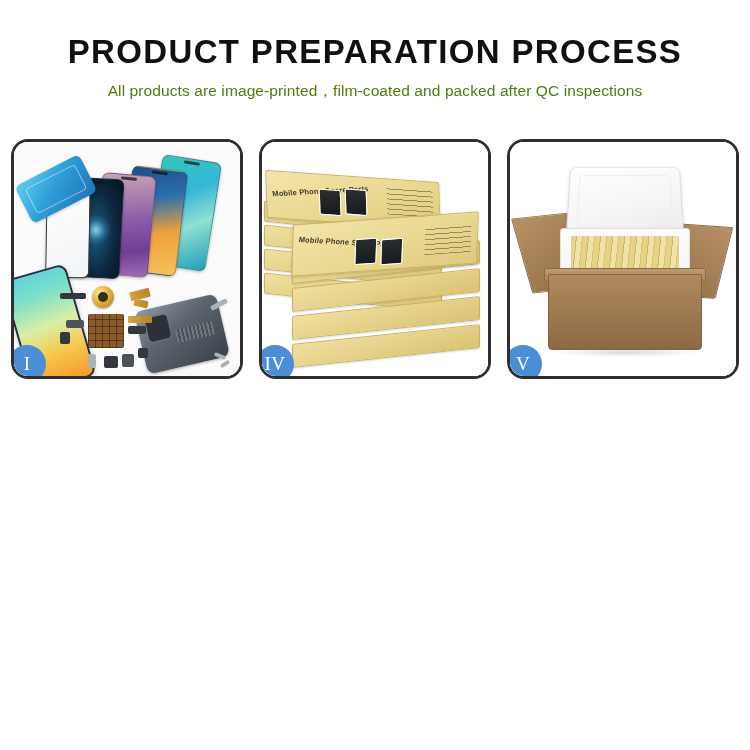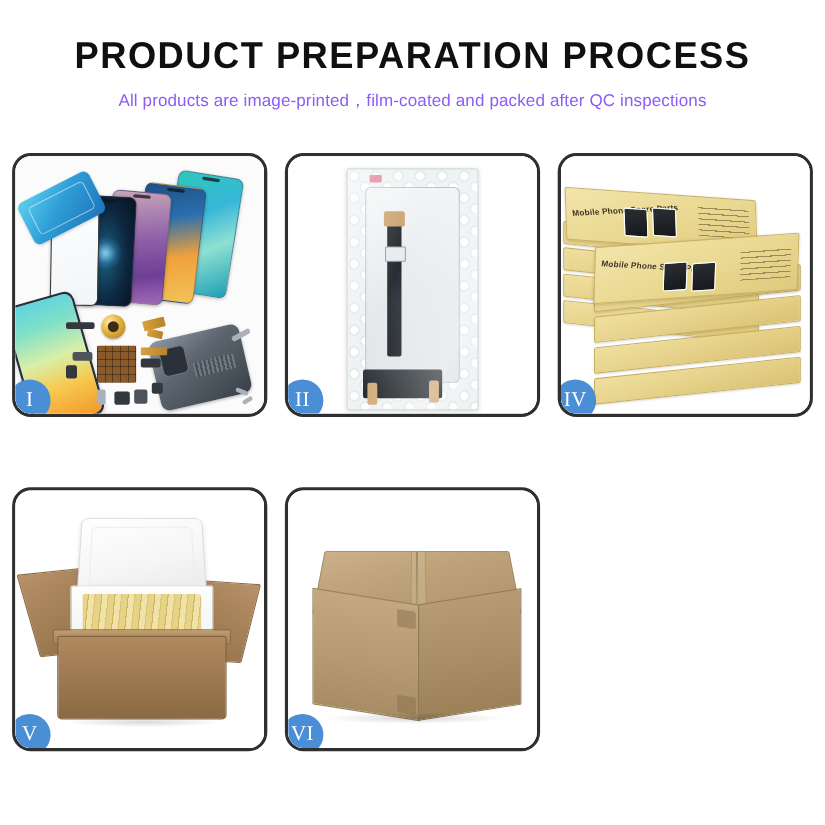--- a/index.html
+++ b/index.html
@@ -27,21 +27,21 @@
     color: #101010;
     letter-spacing: 1.4px;
     line-height: 1.05;
     transform: scaleX(0.97);
     margin: 0;
   }
   .page-subtitle {
     font-family: "Liberation Sans", sans-serif;
     font-size: 15.5px;
     font-weight: 400;
-    color: #8b5cf6;
+    color: #4d7c0f;
     letter-spacing: 0.1px;
     margin: 11px 0 0 0;
   }
 
   
   .panel-grid {
     position: absolute;
     left: 11px;
     top: 139px;
     width: 728px;
@@ -496,37 +496,20 @@
       <span class="part" style="left:108px; top:212px; width:12px; height:13px;"></span>
       <span class="part dark" style="left:124px; top:206px; width:10px; height:10px;"></span>
       <span class="part light" style="left:196px; top:160px; width:18px; height:5px; transform:rotate(-28deg);"></span>
       <span class="part light" style="left:200px; top:212px; width:12px; height:4px; transform:rotate(22deg);"></span>
       <span class="part light" style="left:206px; top:220px; width:10px; height:4px; transform:rotate(-32deg);"></span>
 
       <div class="badge">I</div>
     </div>
   </div>
 
-  <div class="panel">
-    <div class="panel-stage">
-      <div class="p2-bg"></div>
-      <div class="bubble-bag">
-        <span class="bag-pink"></span>
-        <span class="bag-lcd"></span>
-        <span class="bag-flexcol"></span>
-        <span class="bag-conn"></span>
-        <span class="bag-chip"></span>
-        <span class="bag-bottom"></span>
-        <span class="bag-tab" style="left:18px; bottom:4px;"></span>
-        <span class="bag-tab" style="left:74px; bottom:6px;"></span>
-        <span class="bubble-sheen"></span>
-      </div>
-      <div class="badge">II</div>
-    </div>
-  </div>
 
 
   <div class="panel">
     <div class="panel-stage">
       <div class="p4-bg"></div>
       <div class="stack">
         <span class="kbox s1"></span>
         <span class="kbox s2"></span>
         <span class="kbox s3"></span>
         <span class="kbox s4"></span>
@@ -564,30 +547,14 @@
           <span class="vbars"></span>
         </span>
       </div>
       <div class="v-rim"></div>
       <div class="v-front"></div>
       <div class="v-shadow"></div>
       <div class="badge">V</div>
     </div>
   </div>
 
-  <div class="panel">
-    <div class="panel-stage">
-      <div class="p6-bg"></div>
-      <div class="c6-top">
-        <span class="c6-tape"></span>
-        <span class="c6-seam"></span>
-      </div>
-      <div class="c6-left">
-        <span class="c6-notch" style="left:76px; top:6px;"></span>
-        <span class="c6-notch" style="left:76px; top:84px;"></span>
-      </div>
-      <div class="c6-right"></div>
-      <div class="c6-shadow"></div>
-      <div class="badge">VI</div>
-    </div>
-  </div>
 
 </div>
 
 </body></html>

